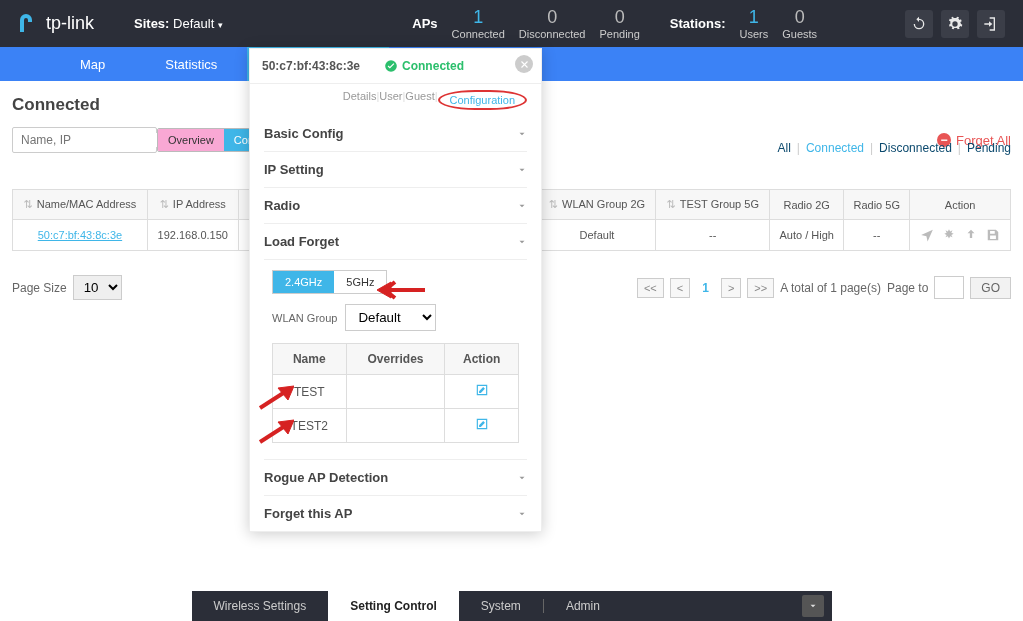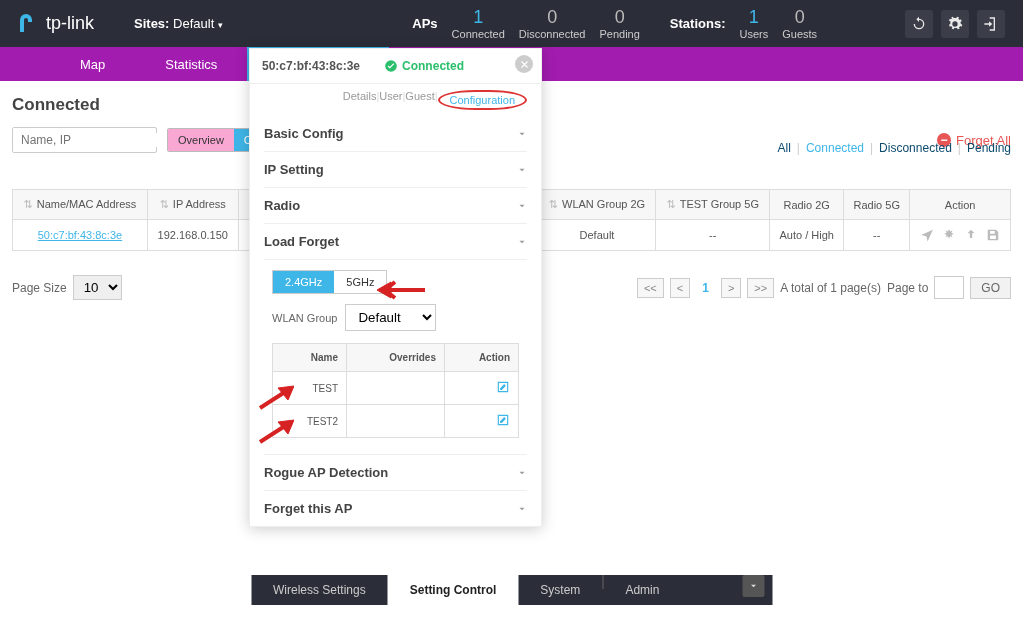--- a/index.html
+++ b/index.html
@@ -11,27 +11,27 @@
 .sites b{font-weight:600}
 .stats-group{display:flex;align-items:center;gap:30px;margin-left:auto;margin-right:auto}
 .stat-block{display:flex;align-items:center;gap:14px}
 .stat-label{font-size:13px;font-weight:600}
 .stat-item{text-align:center;font-size:11px;color:#ccc}
 .stat-num{font-size:18px;color:#bbb}
 .stat-num.active{color:#3fb6e8}
 .top-icons{display:flex;gap:8px;position:absolute;right:18px}
 .top-icon{width:28px;height:28px;background:#3b3e48;border-radius:3px;display:flex;align-items:center;justify-content:center;cursor:pointer}
 .top-icon svg{width:16px;height:16px;fill:#e8e8e8}
-.navbar{background:#a21caf;height:34px;display:flex;align-items:flex-end;color:#fff}
+.navbar{background:#3b82f6;height:34px;display:flex;align-items:flex-end;color:#fff}
 .nav-item{padding:0 30px;height:100%;display:flex;align-items:center;font-size:13px;cursor:pointer}
 .nav-item.active{background:#3fb6e8}
 .nav-item:first-child{margin-left:50px}
 .content{padding:14px 12px;position:relative}
 .page-title{font-size:17px;font-weight:600;color:#444;margin-bottom:12px}
-.controls-row{display:flex;align-items:center;margin-bottom:10px;gap:10px}
+.controls-row{display:flex;align-items:center;margin-bottom:10px;}
 .search-box{display:flex;align-items:center;border:1px solid #ccc;padding:4px 8px;width:145px;border-radius:2px}
 .search-box input{border:none;outline:none;flex:1;font-size:12px}
 .search-box svg{width:16px;height:16px;fill:#999}
 .tab-group{display:flex;border:1px solid #bbb;border-radius:2px;overflow:hidden}
 .tab-btn{padding:5px 10px;font-size:11px;background:#f9a8d4;cursor:pointer}
 .tab-btn.active{background:#3fb6e8;color:#fff}
 .forget-all{margin-left:auto;color:#e85555;display:flex;align-items:center;gap:5px;cursor:pointer;font-size:13px}
 .forget-all-icon{width:14px;height:14px;background:#e85555;border-radius:50%;display:flex;align-items:center;justify-content:center;color:#fff;font-weight:700;font-size:12px}
 .filter-tabs{margin-left:auto;display:flex;gap:6px;font-size:12px;position:absolute;right:12px;top:60px}
 .filter-tabs span{color:#0c4a6e;cursor:pointer}
@@ -46,21 +46,21 @@
 .action-icons svg{width:14px;height:14px;fill:#bbb;cursor:pointer}
 .pager-row{display:flex;align-items:center;margin-top:24px;font-size:12px;color:#666}
 .pager-left{display:flex;align-items:center;gap:6px}
 .pager-left select{border:1px solid #ccc;padding:3px 6px}
 .pager-right{margin-left:auto;display:flex;align-items:center;gap:6px}
 .pg-btn{border:1px solid #ccc;padding:3px 6px;background:#f7f7f7;cursor:pointer;font-size:11px;color:#888}
 .pg-cur{color:#3fb6e8;font-weight:600;padding:0 6px}
 .pg-input{width:30px;border:1px solid #ccc;padding:3px;text-align:center}
 .go-btn{border:1px solid #ccc;padding:3px 10px;background:#f2f2f2;cursor:pointer}
 
-.bottom-nav{position:absolute;bottom:16px;left:50%;transform:translateX(-50%);background:#2b2e38;height:30px;width:521px;display:flex;color:#ccc;font-size:12px}
+.bottom-nav{position:absolute;bottom:0;left:50%;transform:translateX(-50%);background:#2b2e38;height:30px;width:640px;display:flex;align-items:center;color:#ccc;font-size:12px}
 .bottom-nav .bn-item{padding:0 22px;height:100%;display:flex;align-items:center;cursor:pointer}
 .bottom-nav .bn-item.active{background:#fff;color:#222;font-weight:600}
 .bottom-nav .bn-sep{width:1px;height:14px;background:#666}
 .bn-collapse{width:22px;height:22px;background:#555;border-radius:2px;display:flex;align-items:center;justify-content:center;margin-left:auto;margin-right:8px;cursor:pointer}
 .bn-collapse svg{width:10px;height:10px;fill:#ddd}
 
 .panel{position:absolute;top:48px;left:249px;width:293px;background:#fff;box-shadow:0 2px 14px rgba(0,0,0,.2);border:1px solid #eee;z-index:50}
 .panel-head{display:flex;align-items:center;padding:10px 12px;border-bottom:1px solid #eee;position:relative}
 .panel-head .mac{font-weight:600;font-size:12px;color:#555}
 .panel-head .status{color:#2bbf6c;font-weight:600;margin-left:24px;display:flex;align-items:center;gap:4px}
@@ -76,21 +76,21 @@
 .acc-item{display:flex;justify-content:space-between;align-items:center;padding:10px 0;border-bottom:1px solid #eee;font-size:13px;color:#444;cursor:pointer;font-weight:600}
 .acc-item svg{width:10px;height:10px;fill:#999}
 .acc-item.open{color:#3fb6e8}
 .wlan-content{padding:10px 0 16px;border-bottom:1px solid #eee}
 .band-tabs{display:flex;border:1px solid #ccc;width:fit-content;margin:0 0 10px 8px}
 .band-tab{padding:5px 12px;font-size:11px;cursor:pointer;background:#fff}
 .band-tab.active{background:#3fb6e8;color:#fff}
 .wlan-group{display:flex;align-items:center;gap:8px;margin:0 0 12px 8px;font-size:11px;color:#666}
 .wlan-group select{border:1px solid #ccc;padding:4px 18px 4px 8px;background:#fff;appearance:auto}
 .wlan-table{width:calc(100% - 16px);margin:0 8px;border-collapse:collapse;border:1px solid #ddd}
-.wlan-table th,.wlan-table td{border:1px solid #ddd;padding:8px;font-size:10px;text-align:right;color:#555}
+.wlan-table th,.wlan-table td{border:1px solid #ddd;padding:8px;font-size:12px;text-align:center;color:#555}
 .wlan-table th{background:#f7f7f7;font-weight:600}
 .edit-icon{width:14px;height:14px;fill:#3fb6e8;cursor:pointer}
 
 .arrow{position:absolute;z-index:60}
 .arrow svg{fill:#d62222;stroke:#d62222}
 </style>
 </head>
 <body>
 
 <div class="topbar">

